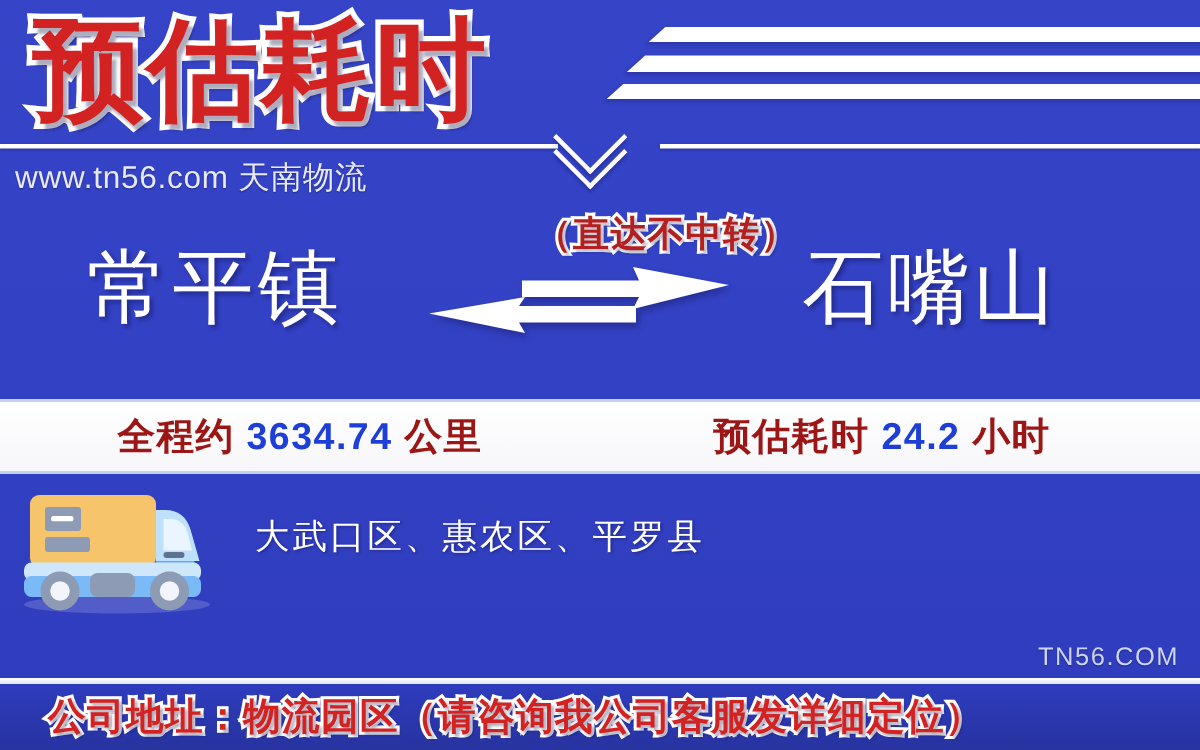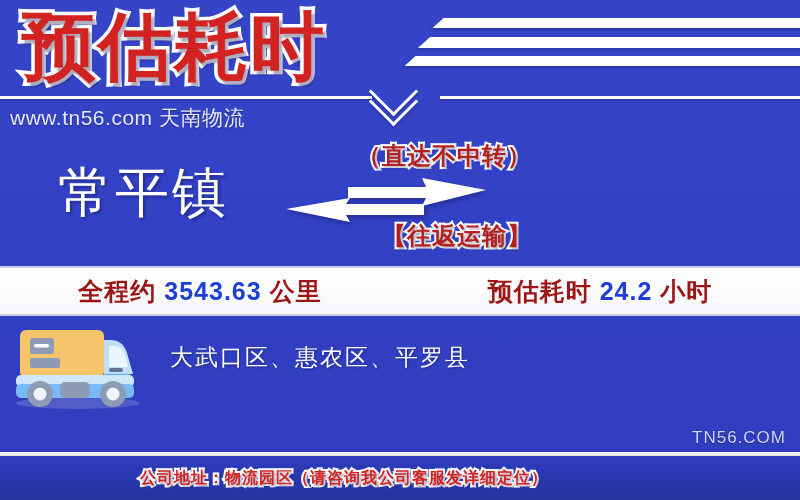--- a/index.html
+++ b/index.html
@@ -141,21 +141,21 @@
     top: 0;
     height: 46px;
     line-height: 46px;
     font-size: 25px;
     font-weight: bold;
     white-space: nowrap;
     color: #9c1616;
     letter-spacing: 1px;
   }
   .info-left  { left: 0; width: 400px; text-align: center; }
-  .info-right { left: 400px; width: 400px; text-align: center; }
+  .info-right { left: 388px; width: 400px; text-align: center; }
   .info-num { color: #1d3fd8; }
 
   
   .truck-icon {
     position: absolute;
     left: 8px;
     top: 318px;
     width: 140px;
     height: 92px;
   }
@@ -197,21 +197,21 @@
     width: 800px;
     height: 44px;
     background: linear-gradient(180deg,#2e3cbe 0%,#27339f 100%);
   }
   .footer-text {
     position: absolute;
     left: 0;
     top: 458px;
     width: 688px;
     text-align: center;
-    font-size: 16px;
+    font-size: 25px;
     font-weight: bold;
     letter-spacing: 1px;
     color: #d32222;
     line-height: 40px;
     white-space: nowrap;
     -webkit-text-stroke: 4px #ffffff;
     paint-order: stroke fill;
     text-shadow: 2px 2px 2px rgba(15,15,70,.35);
   }
 </style>
@@ -233,36 +233,36 @@
 
   <div class="rule-line rule-left"></div>
   <div class="rule-line rule-right"></div>
   <div class="chev c1"></div>
   <div class="chev c2"></div>
 
   <div class="site-line">www.tn56.com 天南物流</div>
 
   <div class="city city-from">常平镇</div>
 
+  <div class="city city-to">石嘴山</div>
 
   <div class="mid-note note-top">（直达不中转）</div>
 
   <div class="arrow-wrap">
     <svg width="200" height="44" viewBox="0 0 200 44" xmlns="http://www.w3.org/2000/svg">
       <path d="M200 12 L136 0 L140 9 L62 9 L62 20 L140 20 L136 28 Z" fill="#ffffff"></path>
       <path d="M0 31 L64 20 L60 26 L138 26 L138 37 L60 37 L64 44 Z" fill="#ffffff"></path>
     </svg>
   </div>
 
-  <div class="mid-note note-bot">【往返运输】</div>
 
   <div class="info-band">
     <div class="info-cell info-left">
       <span>全程约</span>
-      <span class="info-num">3543.63</span>
+      <span class="info-num">3634.74</span>
       <span>公里</span>
     </div>
     <div class="info-cell info-right">
       <span>预估耗时</span>
       <span class="info-num">24.2</span>
       <span>小时</span>
     </div>
   </div>
 
   <div class="truck-icon">

